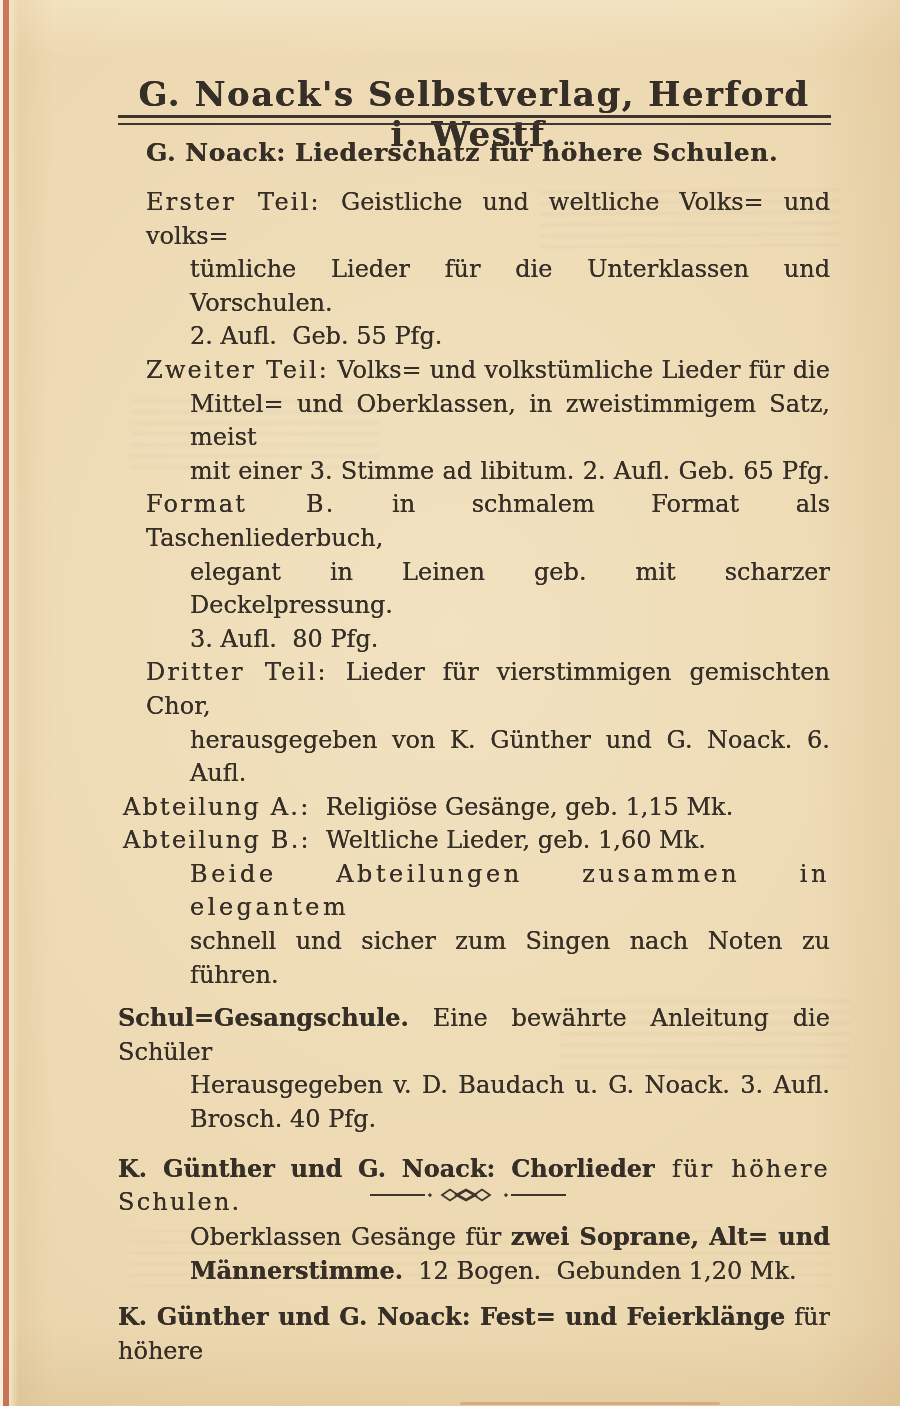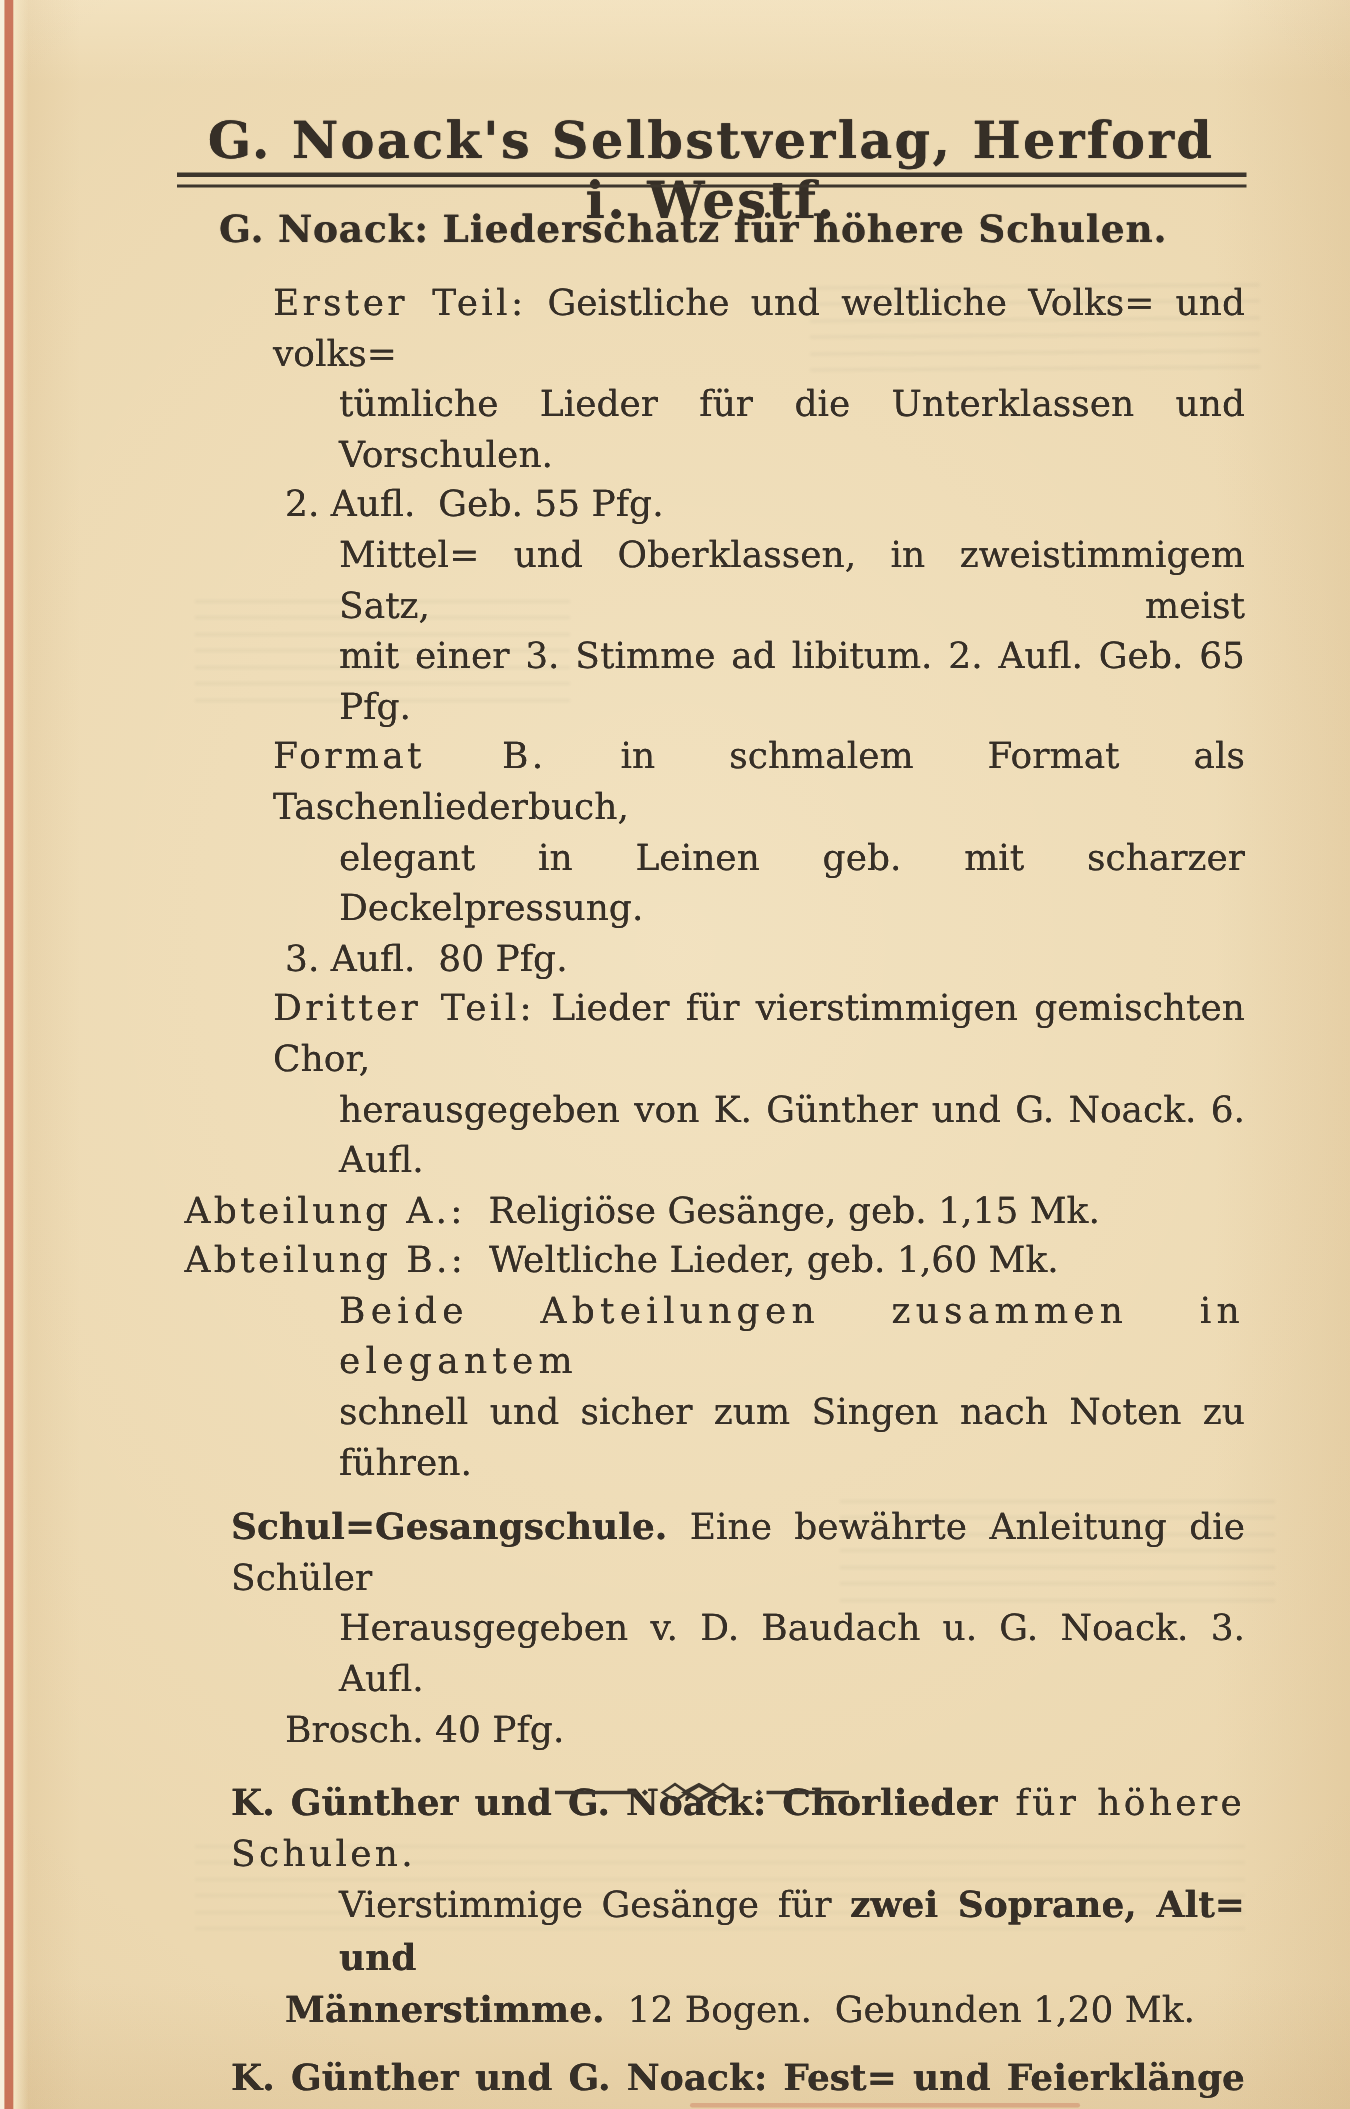--- a/index.html
+++ b/index.html
@@ -43,21 +43,21 @@
   .rule{position:absolute;left:118px;width:713px;top:115px;height:5px;
     border-top:3px solid #3d362d;border-bottom:2px solid #3d362d;}
   .doc-heading{
     top:138px;font-size:25px;font-weight:bold;letter-spacing:.5px;
     text-shadow:0 0 .5px currentColor;
     margin-left:28px;
   }
   .body-block{top:186px;font-size:24px;line-height:33.6px;}
   .ln{white-space:normal;text-shadow:0 0 .35px currentColor;}
   .ln.pre{white-space:pre-wrap;}
-  .ln.just{text-align:justify;text-align-last:justify;margin-left:36px;}
+  .ln.just{text-align:justify;text-align-last:justify;}
   .ln.i1{padding-left:28px;}
   .ln.i2{padding-left:72px;}
   .ln.ab{padding-left:5px;}
   .ln.gap9{margin-top:9px;}
   .ln.gap15{margin-top:15px;}
   .ln.gap11{margin-top:11px;}
   .sp{letter-spacing:2.2px;}
   .sp2{letter-spacing:3.5px;}
   .b{font-weight:bold;}
   
@@ -79,41 +79,42 @@
 
 <div class="textcol header">G. Noack's Selbstverlag, Herford i. Westf.</div>
 <div class="rule"></div>
 <div class="textcol doc-heading">G. Noack: Liederschatz für höhere Schulen.</div>
 
 <div class="textcol body-block">
   <div class="ln i1 just"><span class="sp">Erster Teil:</span><span> Geistliche und weltliche Volks= und volks=</span></div>
   <div class="ln i2 just"><span>tümliche Lieder für die Unterklassen und Vorschulen.</span></div>
   <div class="ln i2 pre"><span>2. Aufl.  Geb. 55 Pfg.</span></div>
 
+  <div class="ln i1 just"><span class="sp">Zweiter Teil:</span><span> Volks= und volkstümliche Lieder für die</span></div>
   <div class="ln i2 just"><span>Mittel= und Oberklassen, in zweistimmigem Satz, meist</span></div>
   <div class="ln i2 just"><span>mit einer 3. Stimme ad libitum. 2. Aufl. Geb. 65 Pfg.</span></div>
 
   <div class="ln i1 just"><span class="sp">Format B.</span><span> in schmalem Format als Taschenliederbuch,</span></div>
   <div class="ln i2 just"><span>elegant in Leinen geb. mit scharzer Deckelpressung.</span></div>
   <div class="ln i2 pre"><span>3. Aufl.  80 Pfg.</span></div>
 
   <div class="ln i1 just"><span class="sp">Dritter Teil:</span><span> Lieder für vierstimmigen gemischten Chor,</span></div>
   <div class="ln i2 just"><span>herausgegeben von K. Günther und G. Noack. 6. Aufl.</span></div>
 
   <div class="ln ab pre"><span class="sp">Abteilung A.:</span><span>  Religiöse Gesänge, geb. 1,15 Mk.</span></div>
   <div class="ln ab pre"><span class="sp">Abteilung B.:</span><span>  Weltliche Lieder, geb. 1,60 Mk.</span></div>
   <div class="ln i2 just"><span class="sp2">Beide Abteilungen zusammen in elegantem</span></div>
 
   <div class="ln i2 just"><span>schnell und sicher zum Singen nach Noten zu führen.</span></div>
   <div class="ln just gap9"><span class="b">Schul=Gesangschule.</span><span> Eine bewährte Anleitung die Schüler</span></div>
   <div class="ln i2 just"><span>Herausgegeben v. D. Baudach u. G. Noack. 3. Aufl.</span></div>
   <div class="ln i2 pre"><span>Brosch. 40 Pfg.</span></div>
 
   <div class="ln just gap15"><span class="b">K. Günther und G. Noack: Chorlieder</span><span class="sp"> für höhere Schulen.</span></div>
-  <div class="ln i2 just"><span>Vierstimmige Gesänge für </span><span class="b">zwei Soprane, Alt= und</span></div>
+  <div class="ln i2 just"><span>Oberklassen Gesänge für </span><span class="b">zwei Soprane, Alt= und</span></div>
   <div class="ln i2 pre"><span class="b">Männerstimme.</span><span>  12 Bogen.  Gebunden 1,20 Mk.</span></div>
 
   <div class="ln just gap11"><span class="b">K. Günther und G. Noack: Fest= und Feierklänge</span><span> für höhere</span></div>
 
 </div>
 
 <div class="ornament">
   <svg width="196" height="18" viewBox="0 0 196 18">
     <g fill="#3d362d" stroke="#3d362d">
       <line x1="0" y1="9" x2="55" y2="9" stroke-width="2.2"></line>

